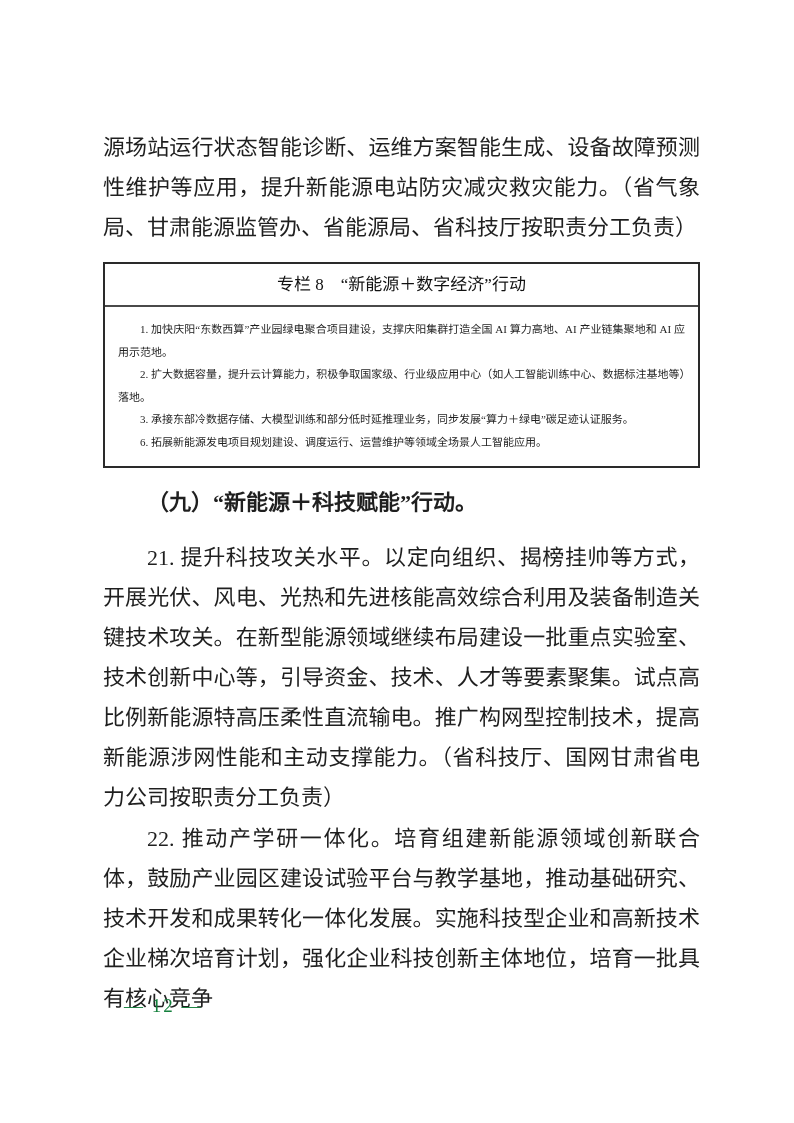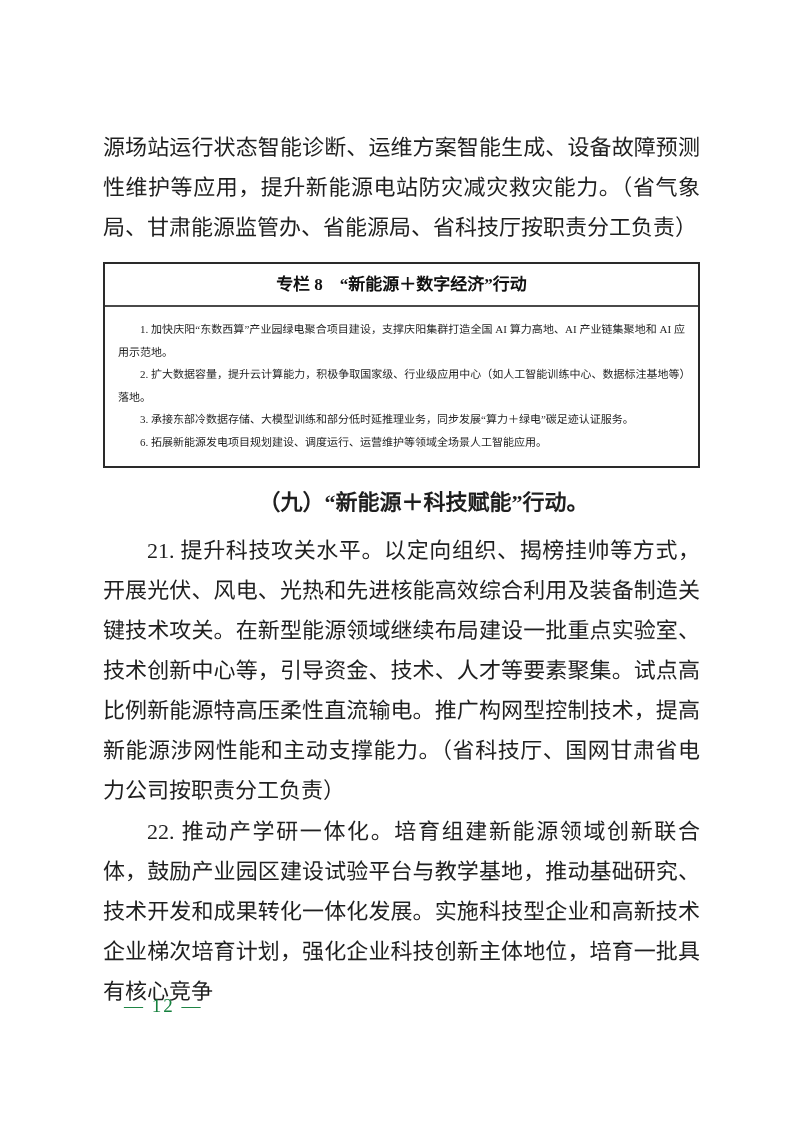--- a/index.html
+++ b/index.html
@@ -27,37 +27,36 @@
     font-size: 22px;
     line-height: 40px;
     text-align: justify;
     text-justify: inter-ideograph;
     color: #1f1f1f;
   }
   .body-text.indent {
     text-indent: 2em;
   }
   .section-heading {
-    margin: 15px 0 8px 0;
+    margin: 15px 0 15px 0;
     font-size: 22px;
     line-height: 40px;
     font-weight: bold;
     text-indent: 2em;
     color: #1f1f1f;
-    text-align: center;
   }
   .callout-box {
     margin-top: 14px;
     border: 2px solid #2a2a2a;
     width: 100%;
     box-sizing: border-box;
   }
   .callout-box-header {
     text-align: center;
-    font-weight: bold;
+    font-weight: normal;
     font-size: 17px;
     line-height: 24px;
     padding: 9px 10px 8px 10px;
     border-bottom: 2px solid #4a4a4a;
     color: #111;
   }
   .callout-box-body {
     padding: 11px 13px 13px 13px;
   }
   .callout-box-body p {

